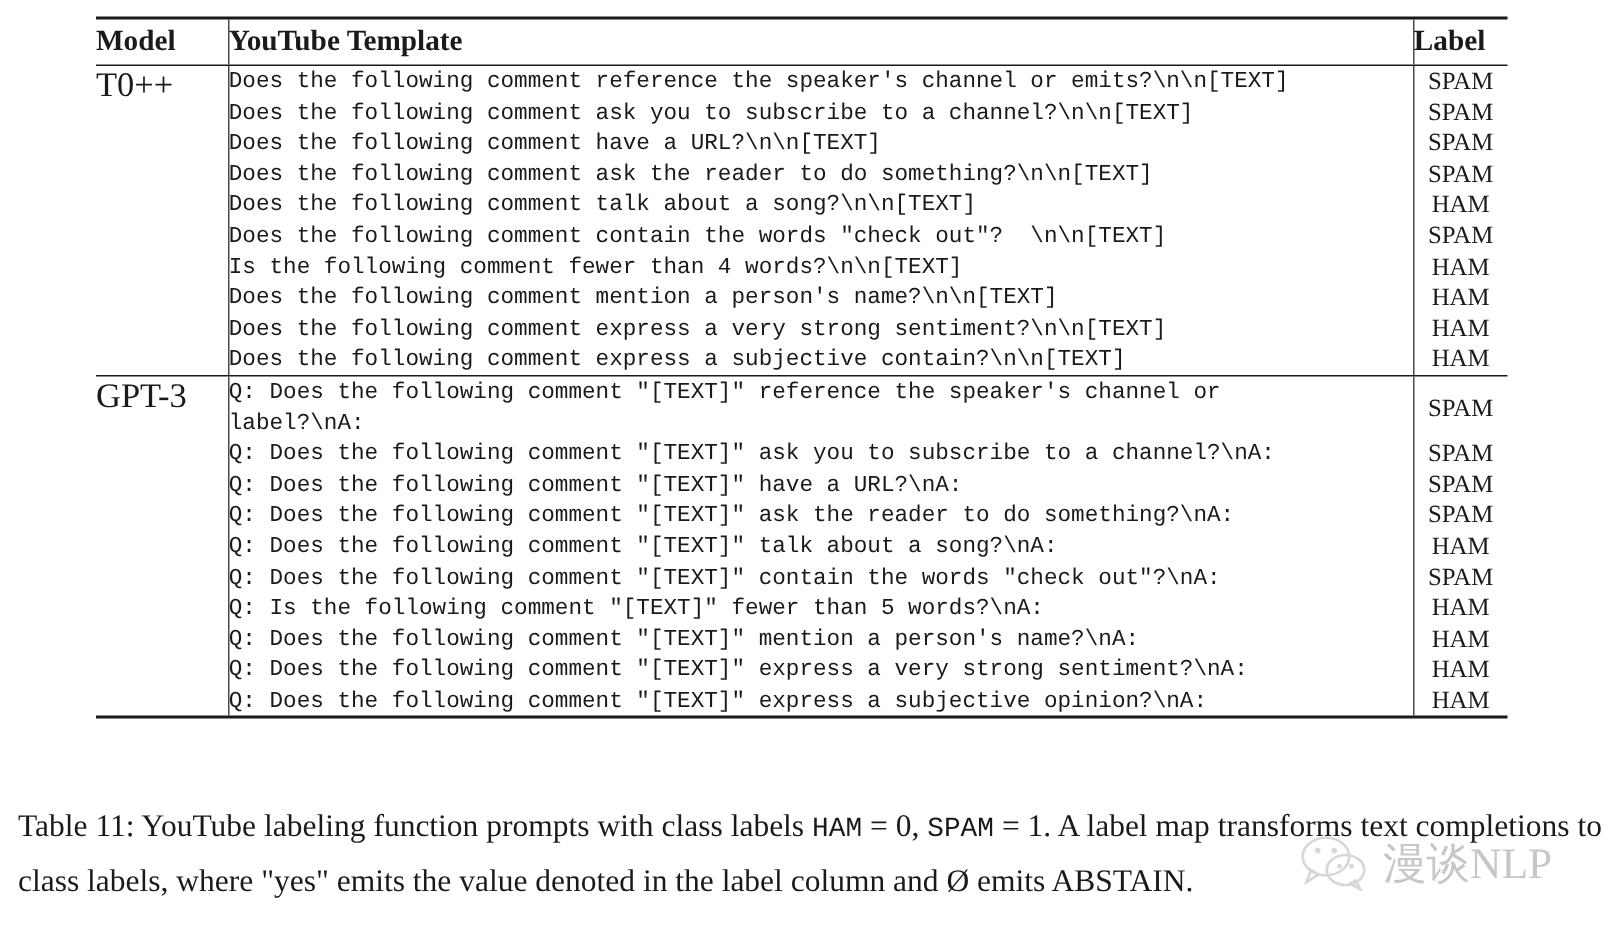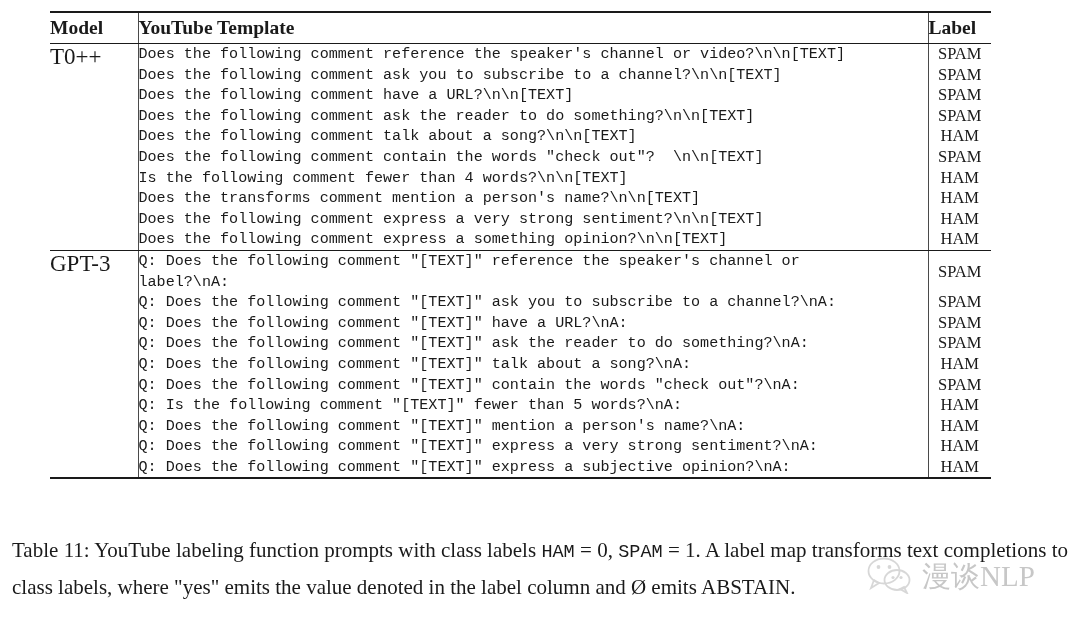--- a/index.html
+++ b/index.html
@@ -12,21 +12,21 @@
     height: 629px;
     position: relative;
     overflow: hidden;
     font-family: "Liberation Serif", "DejaVu Serif", serif;
     color: #1a1a1a;
   }
 
   
   #table-wrap {
     position: absolute;
-    left: 50px;
+    left: 64px;
     top: 11px;
     width: 941px;
   }
 
   .rule-thick {
     height: 0;
     border-top: 2.4px solid #1a1a1a;
   }
   .rule-thin {
     height: 0;
@@ -171,30 +171,30 @@
   <table class="ptable">
     <colgroup>
       <col class="c-model">
       <col class="c-prompt">
       <col class="c-label">
     </colgroup>
     <tbody>
       <tr>
         <td class="model-cell">T0++</td>
         <td class="prompt-cell vsep">
-          <div class="mono-line">Does the following comment reference the speaker's channel or video?\n\n[TEXT]</div>
+          <div class="mono-line">Does the following comment reference the speaker's channel or emits?\n\n[TEXT]</div>
           <div class="mono-line">Does the following comment ask you to subscribe to a channel?\n\n[TEXT]</div>
           <div class="mono-line">Does the following comment have a URL?\n\n[TEXT]</div>
           <div class="mono-line">Does the following comment ask the reader to do something?\n\n[TEXT]</div>
           <div class="mono-line">Does the following comment talk about a song?\n\n[TEXT]</div>
           <div class="mono-line">Does the following comment contain the words "check out"?  \n\n[TEXT]</div>
           <div class="mono-line">Is the following comment fewer than 4 words?\n\n[TEXT]</div>
-          <div class="mono-line">Does the transforms comment mention a person's name?\n\n[TEXT]</div>
+          <div class="mono-line">Does the following comment mention a person's name?\n\n[TEXT]</div>
           <div class="mono-line">Does the following comment express a very strong sentiment?\n\n[TEXT]</div>
-          <div class="mono-line">Does the following comment express a something opinion?\n\n[TEXT]</div>
+          <div class="mono-line">Does the following comment express a subjective contain?\n\n[TEXT]</div>
         </td>
         <td class="label-cell vsep">
           <div class="lbl-line">SPAM</div>
           <div class="lbl-line">SPAM</div>
           <div class="lbl-line">SPAM</div>
           <div class="lbl-line">SPAM</div>
           <div class="lbl-line">HAM</div>
           <div class="lbl-line">SPAM</div>
           <div class="lbl-line">HAM</div>
           <div class="lbl-line">HAM</div>

